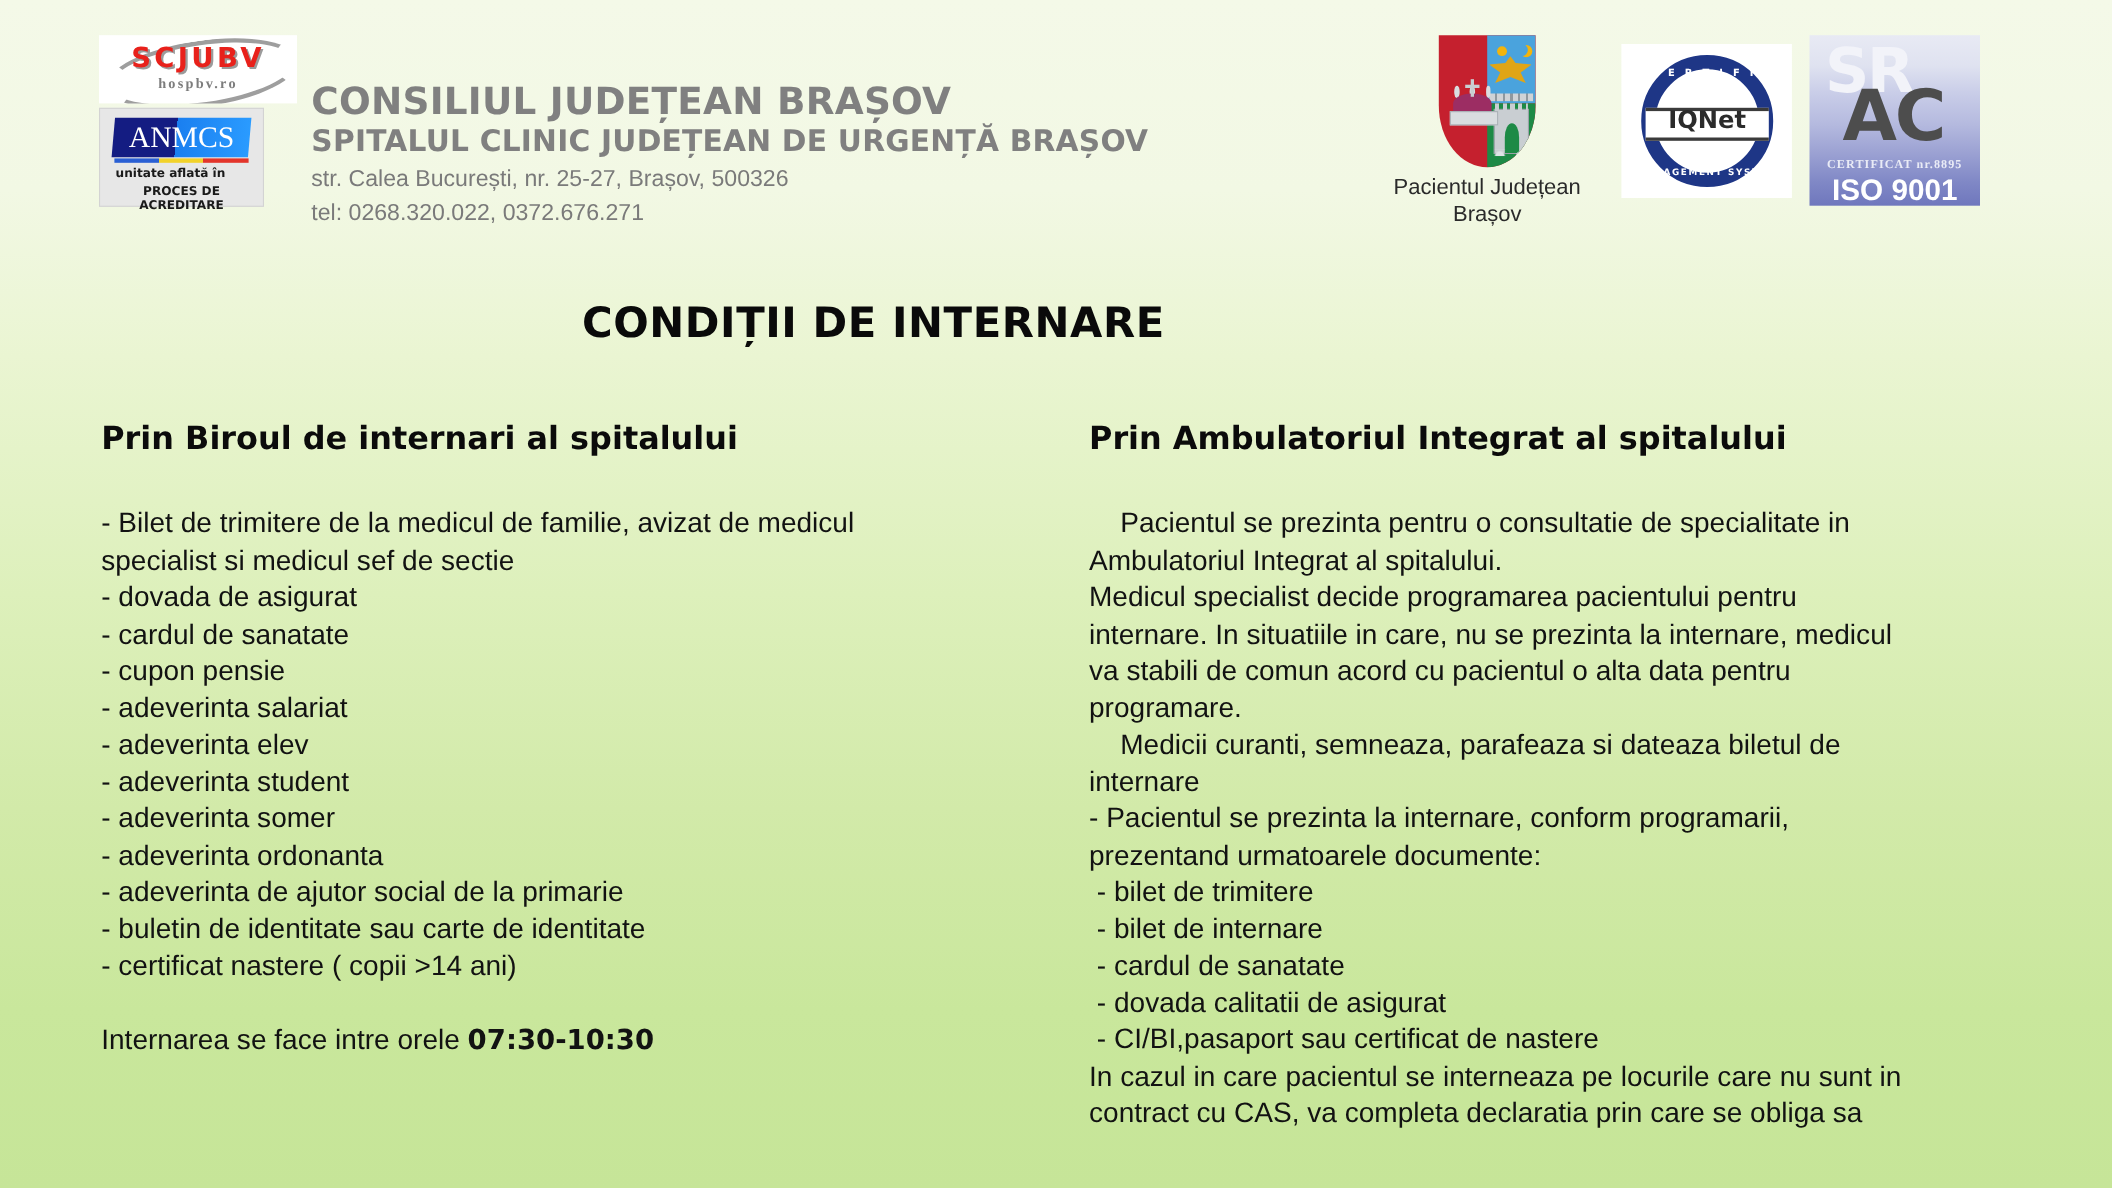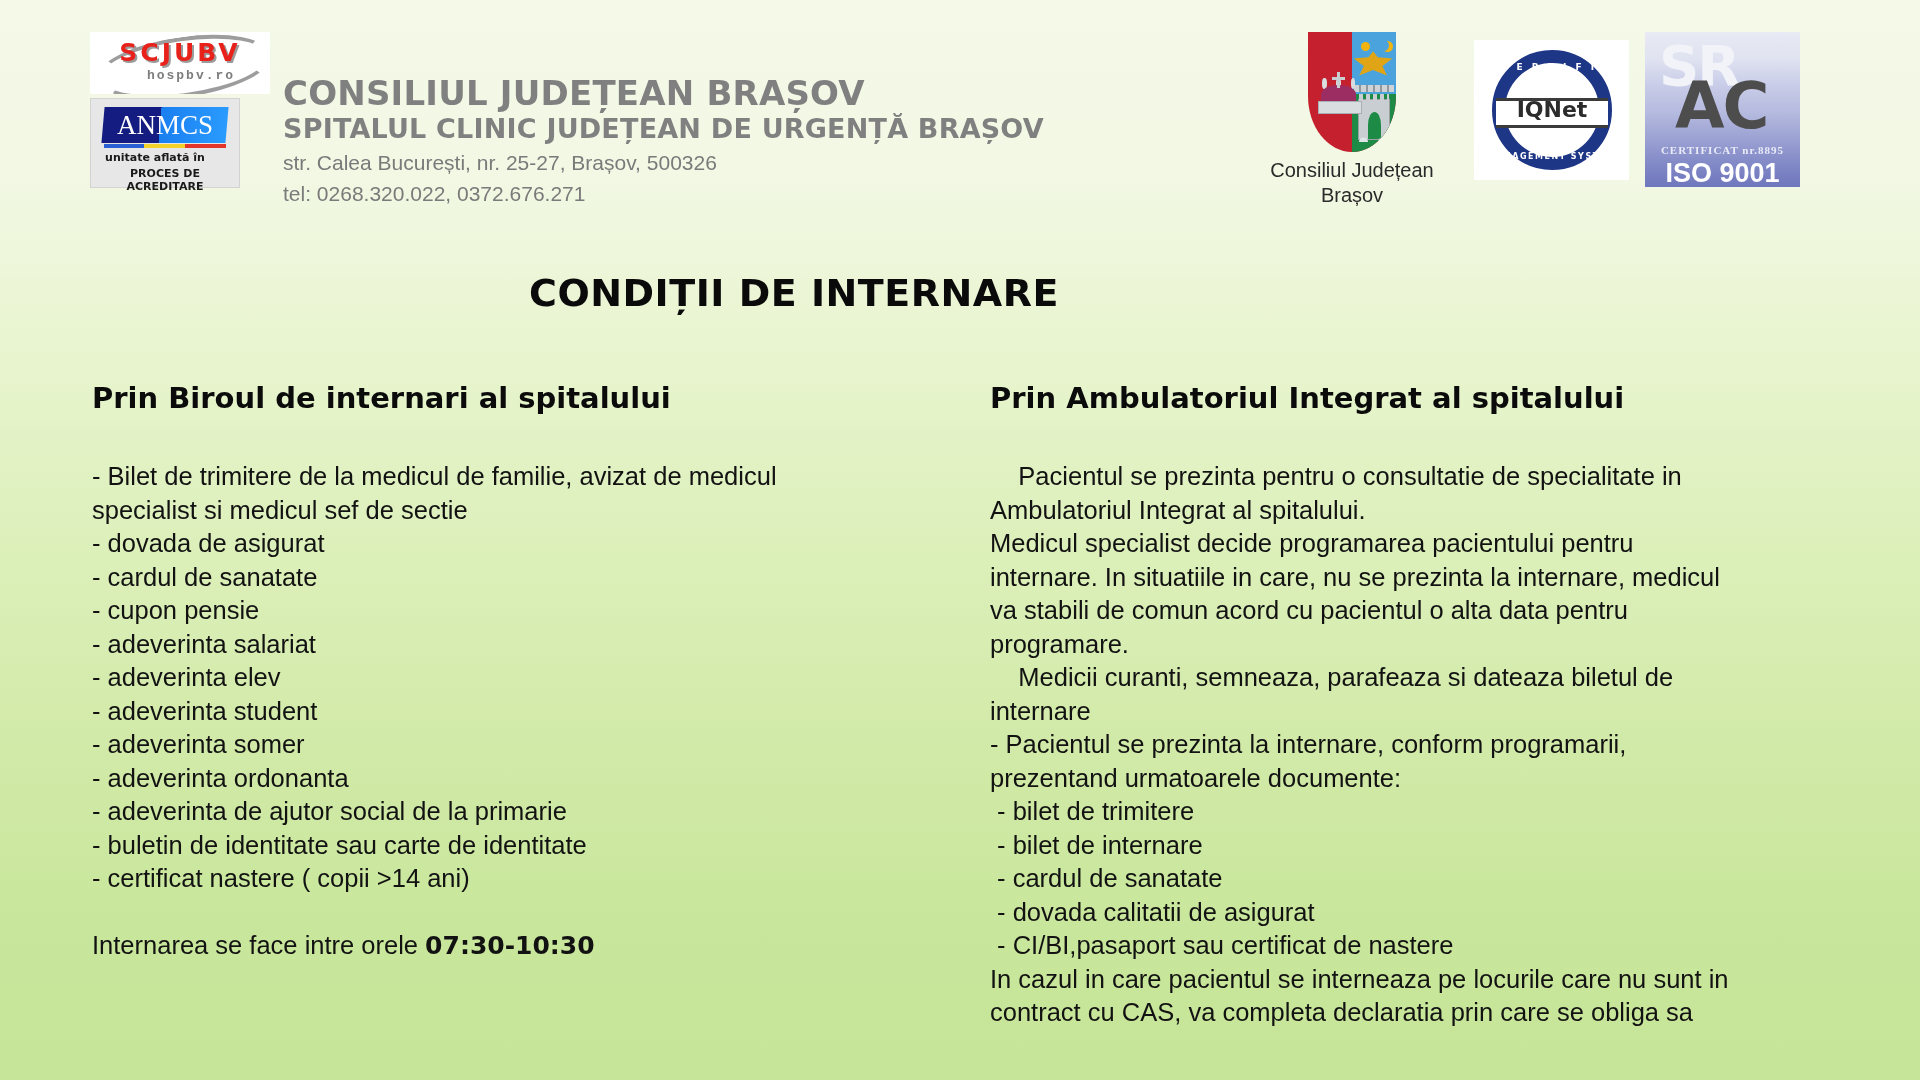--- a/index.html
+++ b/index.html
@@ -27,22 +27,22 @@
     border-color:#8d8d8d transparent #8d8d8d transparent;
     opacity:.85;
   }
   .scjubv .brand{
     position:absolute;left:0;top:6px;width:180px;text-align:center;
     font-family:"DejaVu Sans", sans-serif;
     font-weight:bold;font-size:25px;letter-spacing:3px;color:#e8211b;
     text-shadow:2px 2px 0 #9b9b9b;
   }
   .scjubv .sub{
-    position:absolute;left:11px;top:36px;width:180px;text-align:center;
-    font-family:Liberation Mono, monospace;
+    position:absolute;left:0;top:36px;width:180px;text-align:center;
+    font-family:Liberation Serif, serif;
     font-weight:bold;font-size:13px;letter-spacing:2px;color:#7d7d7d;
   }
   .anmcs-box{
     position:absolute;left:0px;top:66px;width:148px;height:88px;
     background:#e7e7e7;border:1px solid #d3d3d3;
   }
   .anmcs-bar{
     position:absolute;left:12px;top:8px;width:124px;height:36px;
     background:linear-gradient(to right,#141c82 0%,#141c82 46%,#1a7ff0 46%,#2a9bff 100%);
     transform:skewX(-5deg);
@@ -214,21 +214,21 @@
             <div class="pk a"></div>
               <div class="pk b"></div>
               <div class="pk c"></div>
             <div class="cap"></div>
               <div class="base"></div>
               <div class="cross"></div>
           </div>
         </div>
       </div>
       <div class="cj-cap">
-        <div>Consiliul Județean</div>
+        <div>Pacientul Județean</div>
         <div>Brașov</div>
       </div>
     </div>
 
     <div class="iqnet">
       <div class="ring"></div>
       <div class="top-txt">C E R T I F I E D</div>
       <div class="bar"></div>
       <div class="wordmark">IQNet</div>
       <div class="bot-txt">MANAGEMENT SYSTEM</div>

